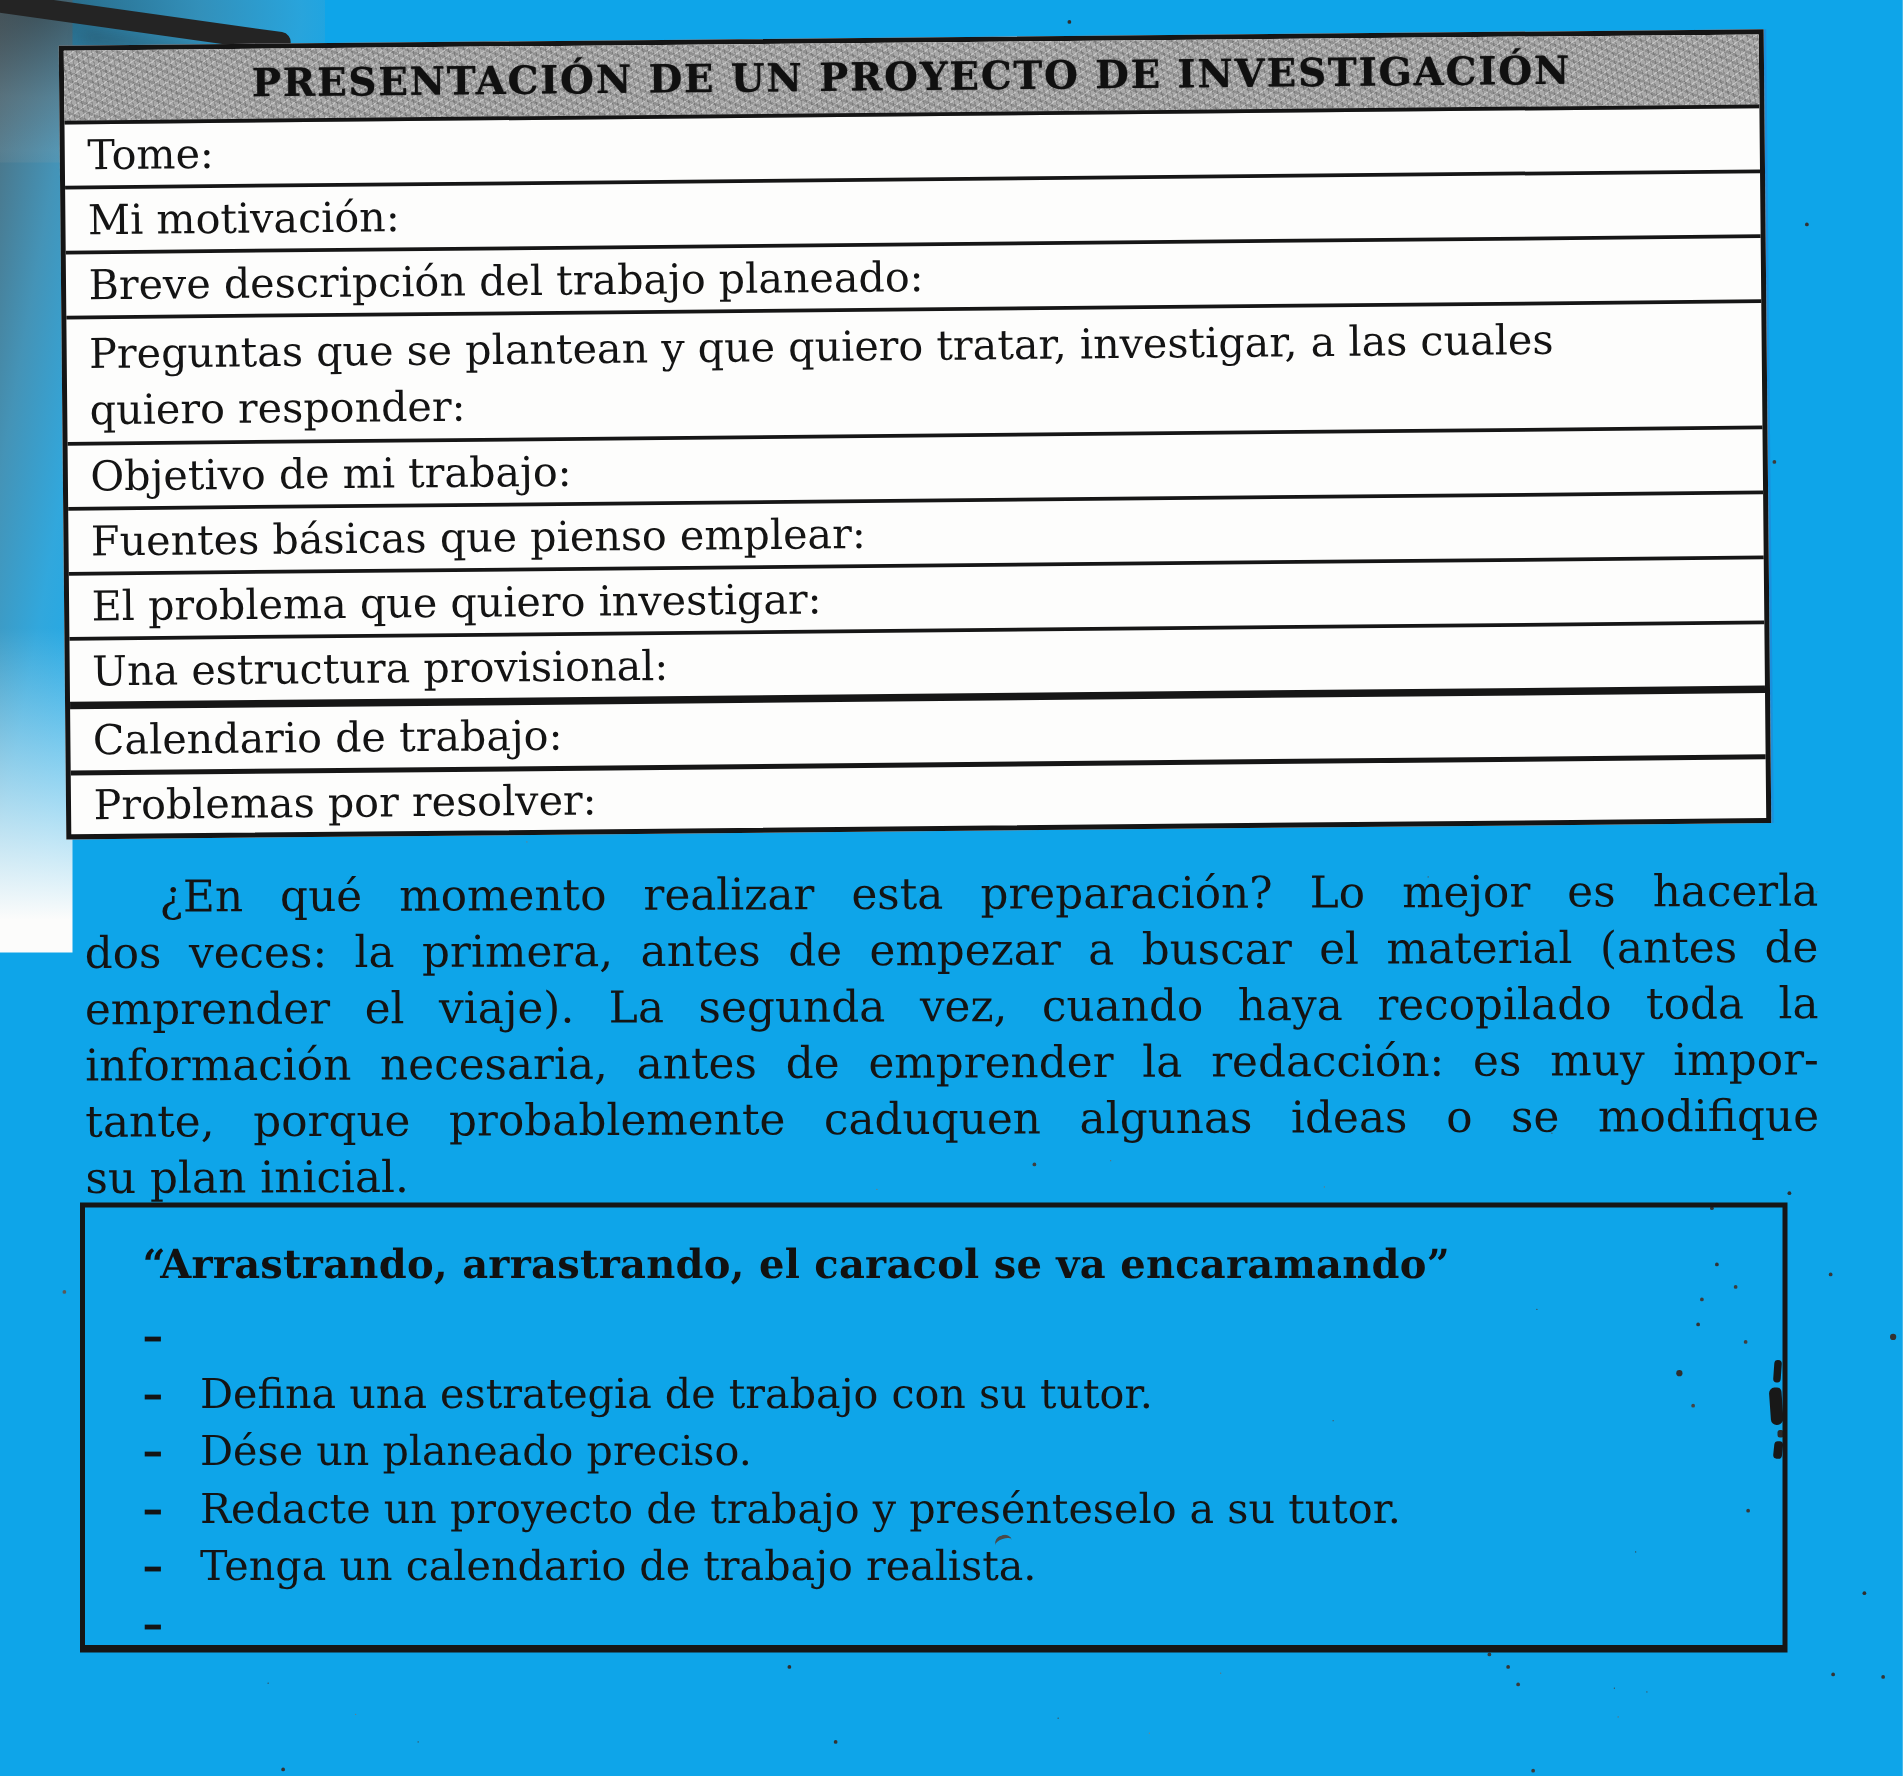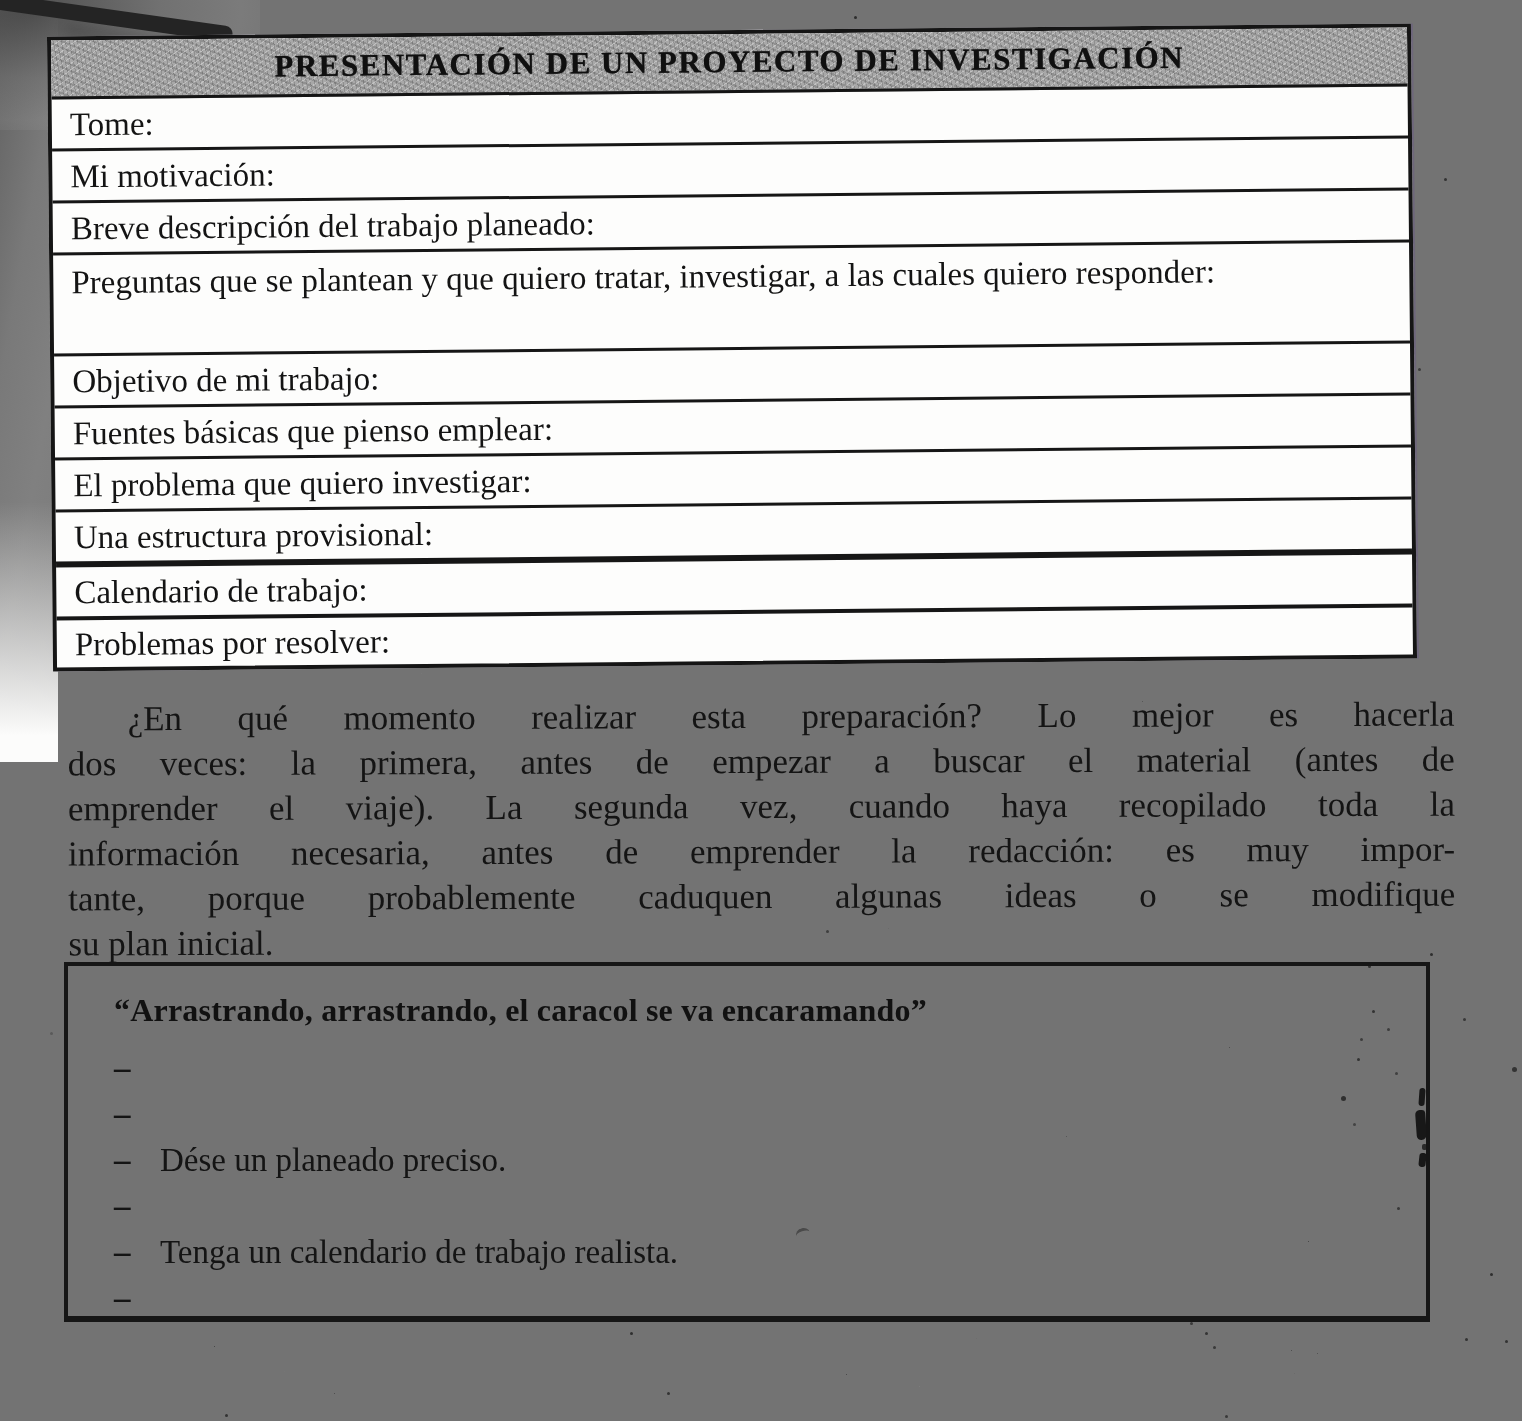--- a/index.html
+++ b/index.html
@@ -3,21 +3,21 @@
 <meta charset="utf-8">
 <style>
   html,body{margin:0;padding:0;}
   body{
     width:1522px;height:1421px;overflow:hidden;
     font-family:"DejaVu Serif","Liberation Serif",serif;
     background:#f4f4f2;
   }
   .sheet{
     position:relative;width:1522px;height:1421px;
-    background:#737373;color:#1a1a1a;overflow:hidden;font-family:Liberation Serif, serif;
+    background:#0ea5e9;color:#1a1a1a;overflow:hidden;
   }
 
   
   .left-band{
     position:absolute;left:0;top:0;width:58px;height:760px;
     background:linear-gradient(100deg,
       rgba(92,92,92,.80) 0%,
       rgba(128,128,128,.48) 35%,
       rgba(175,175,175,.22) 62%,
       rgba(210,210,210,.10) 82%,
@@ -204,27 +204,29 @@
     <div class="pline last">su plan inicial.</div>
   </div>
 
   <div class="callout">
     <div class="callout-title">“Arrastrando, arrastrando, el caracol se va encaramando”</div>
     <div class="callout-item">
       <span class="dash">–</span>
     </div>
     <div class="callout-item">
       <span class="dash">–</span>
+      <span>Defina una estrategia de trabajo con su tutor.</span>
     </div>
     <div class="callout-item">
       <span class="dash">–</span>
       <span>Dése un planeado preciso.</span>
     </div>
     <div class="callout-item">
       <span class="dash">–</span>
+      <span>Redacte un proyecto de trabajo y presénteselo a su tutor.</span>
     </div>
     <div class="callout-item">
       <span class="dash">–</span>
       <span>Tenga un calendario de trabajo realista.</span>
     </div>
     <div class="callout-item">
       <span class="dash">–</span>
     </div>
   </div>
 

